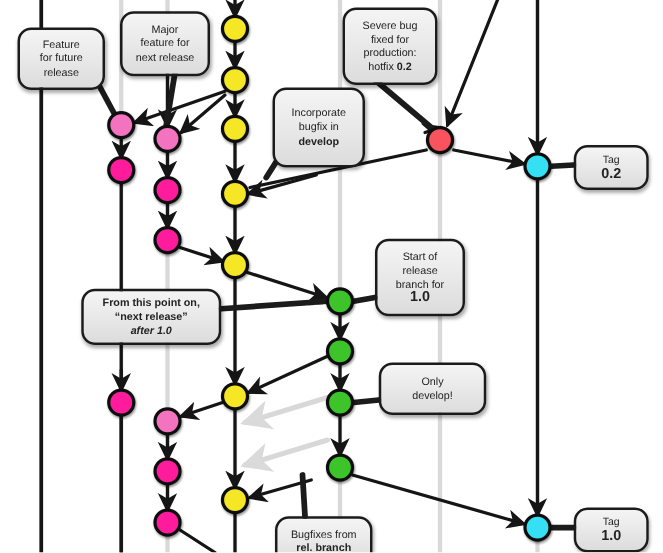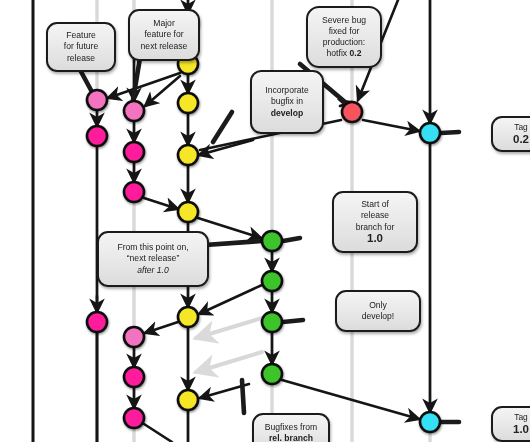--- a/index.html
+++ b/index.html
@@ -17,21 +17,20 @@
     box-shadow:1px 2px 3px rgba(0,0,0,0.33);
     color:#222;
     font-size:8.6px;
     line-height:11.2px;
     text-align:center;
     display:flex;
     align-items:center;
     justify-content:center;
     padding:0 5px;
     z-index:6;
-    margin-left:32px;
   }
   .callout .lines{width:100%;}
   .callout .ln{display:block;white-space:nowrap;}
   .callout .ln b{font-weight:bold;}
   .callout .ln i{font-style:italic;}
   .tagbox{font-size:8.4px;line-height:11px;}
   .tagbox .big{display:block;font-weight:bold;font-size:11.5px;line-height:13px;}
 </style>
 </head>
 <body>
@@ -198,43 +197,43 @@
           <span class="ln">next release</span>
         </div>
       </div>
       <div class="callout" style="left: 218px; top: 70px; width: 74px; height: 64px;">
         <div class="lines">
           <span class="ln">Incorporate</span>
           <span class="ln">bugfix in</span>
           <span class="ln"><b>develop</b></span>
         </div>
       </div>
-      <div class="callout" style="left: 274px; top: 6px; width: 76px; height: 62px; border-radius: 13px;">
+      <div class="callout" style="left: 274px; top: 6px; width: 76px; height: 62px;">
         <div class="lines">
           <span class="ln">Severe bug</span>
           <span class="ln">fixed for</span>
           <span class="ln">production:</span>
           <span class="ln">hotfix <b>0.2</b></span>
         </div>
       </div>
       <div class="callout tagbox" style="left: 459px; top: 116px; width: 60px; height: 36px;">
         <div class="lines">
           <span class="ln">Tag</span>
           <span class="big">0.2</span>
         </div>
       </div>
-      <div class="callout" style="left: 300px; top: 191px; width: 86px; height: 62px;">
+      <div class="callout" style="left: 300px; top: 191px; width: 72px; height: 62px;">
         <div class="lines">
           <span class="ln">Start of</span>
           <span class="ln">release</span>
           <span class="ln">branch for</span>
           <span class="ln"><b style="font-size: 11.5px;">1.0</b></span>
         </div>
       </div>
-      <div class="callout" style="left: 65px; top: 231px; width: 112px; height: 56px;">
+      <div class="callout" style="left: 65px; top: 231px; width: 112px; height: 45px; font-weight: bold;">
         <div class="lines">
           <span class="ln">From this point on,</span>
           <span class="ln">“next release”</span>
           <span class="ln"><i>after 1.0</i></span>
         </div>
       </div>
       <div class="callout" style="left: 303px; top: 290px; width: 86px; height: 42px;">
         <div class="lines">
           <span class="ln">Only</span>
           <span class="ln">develop!</span>

